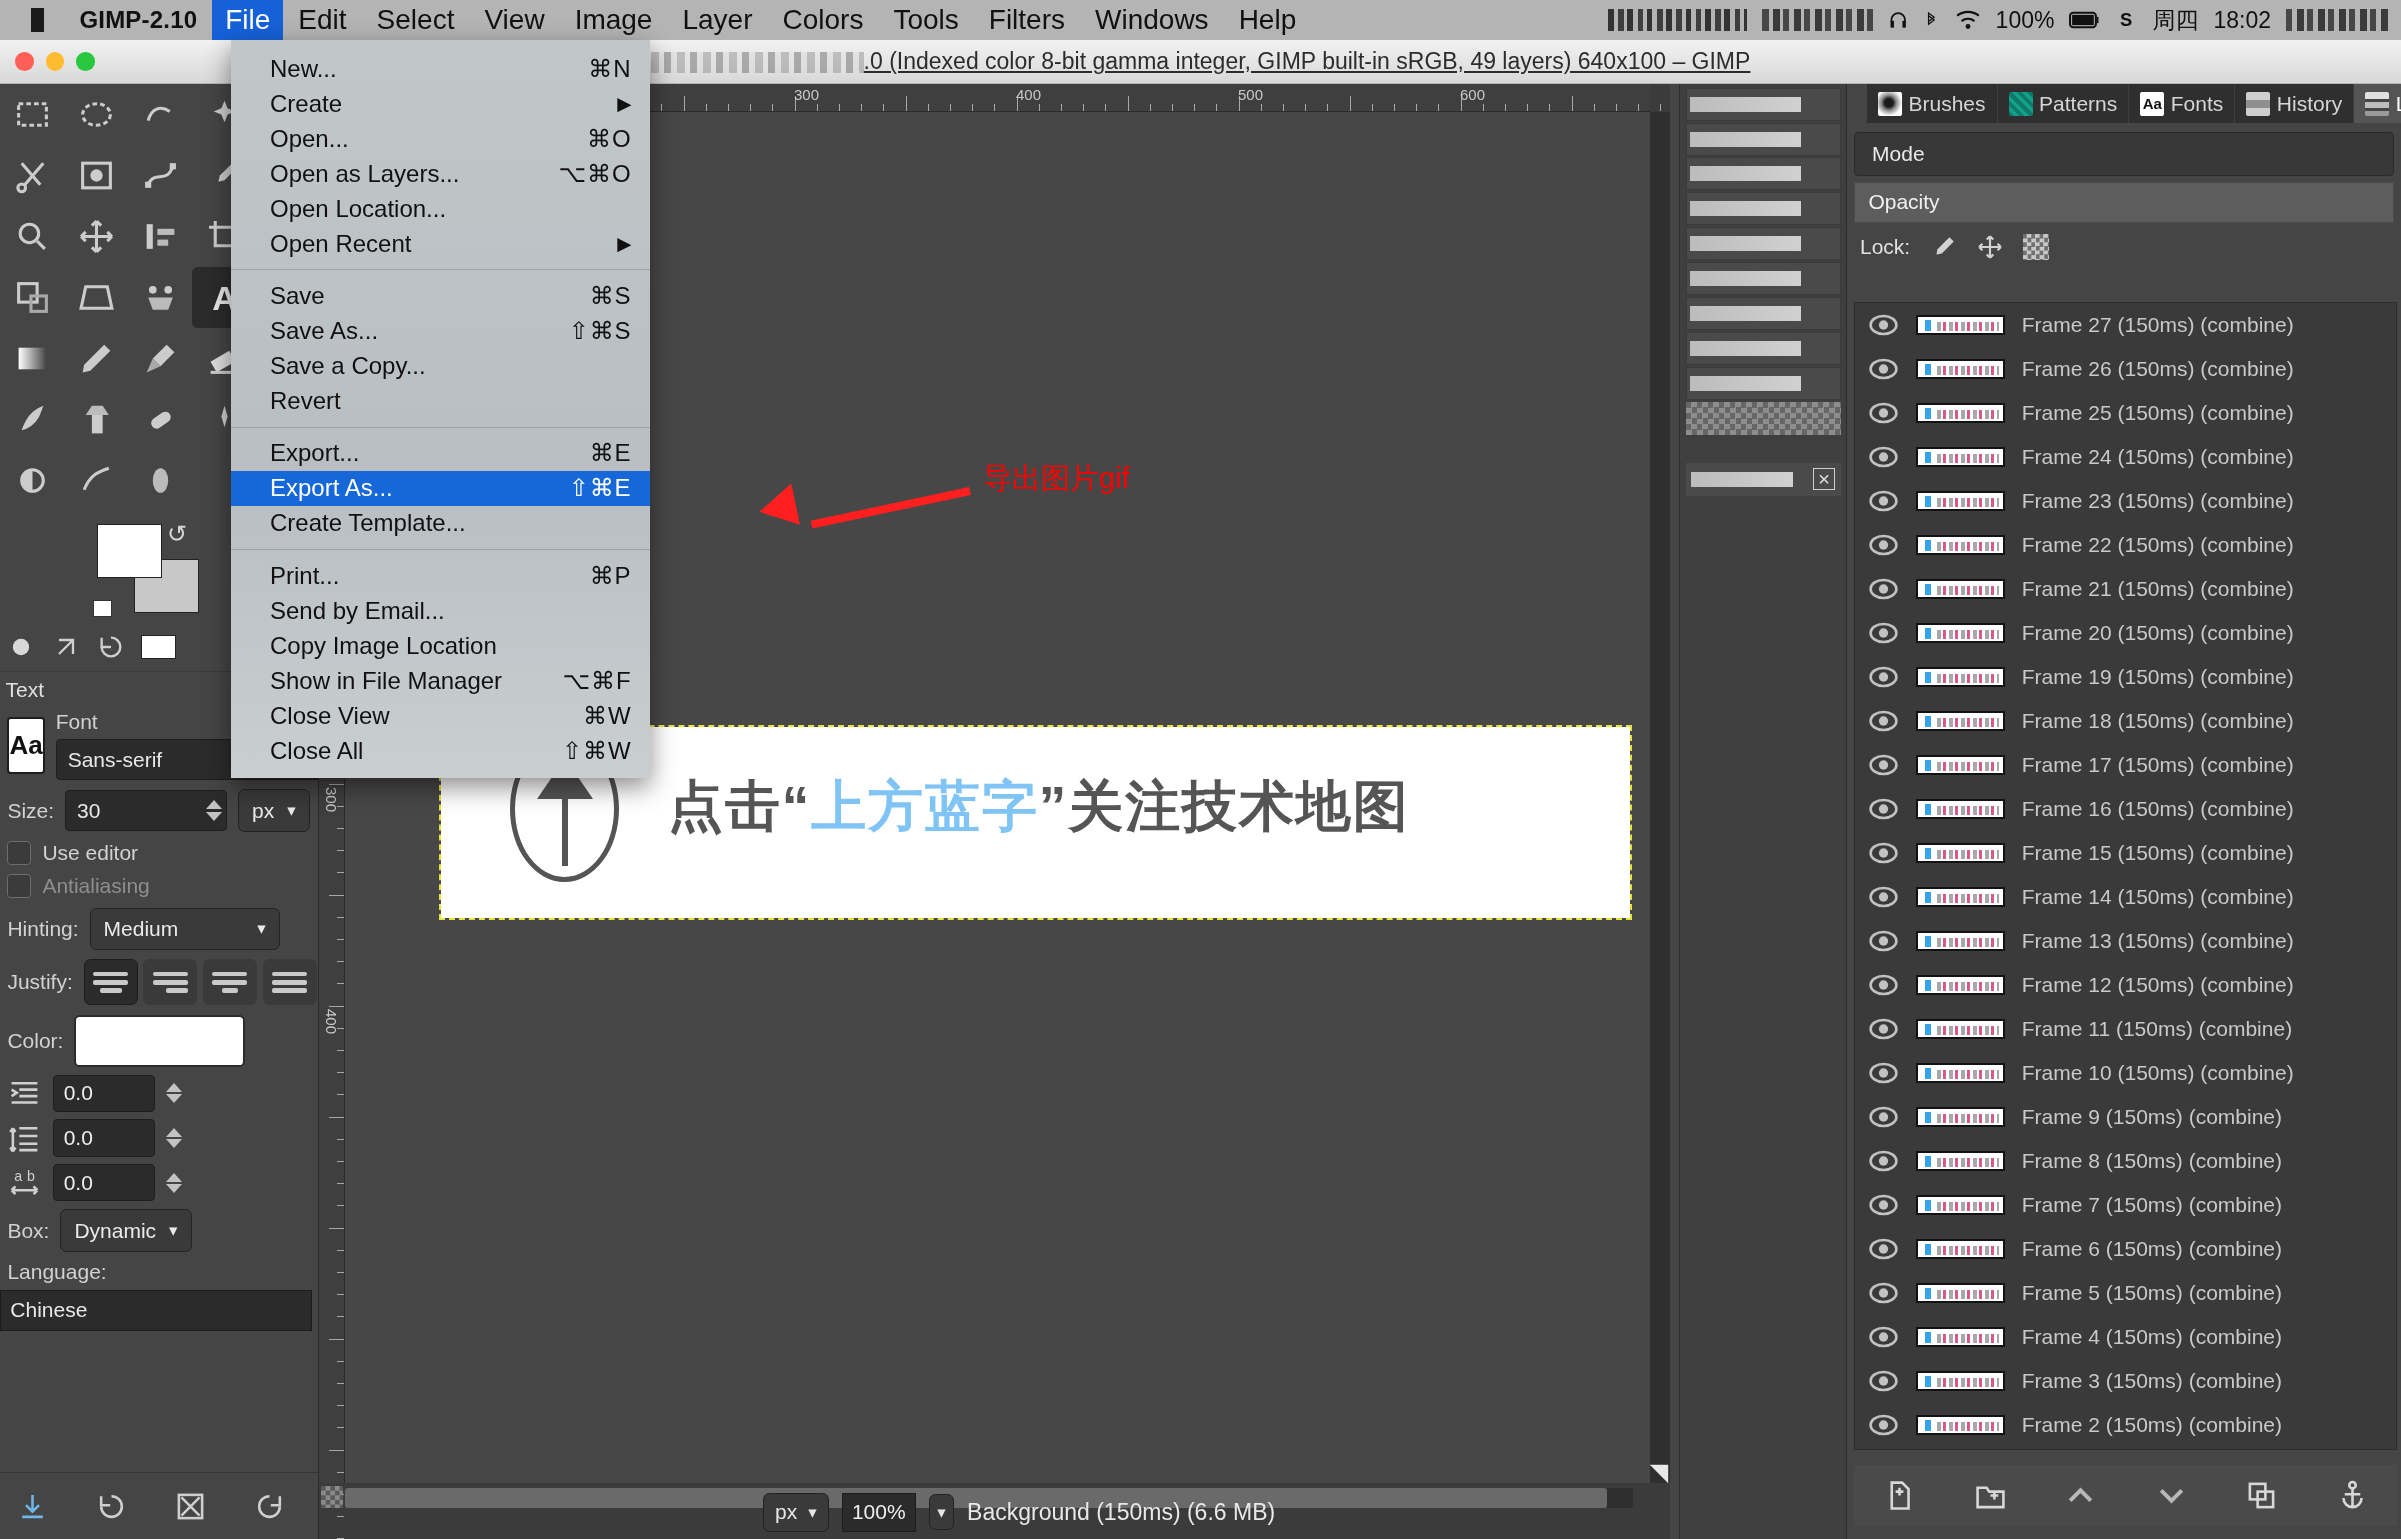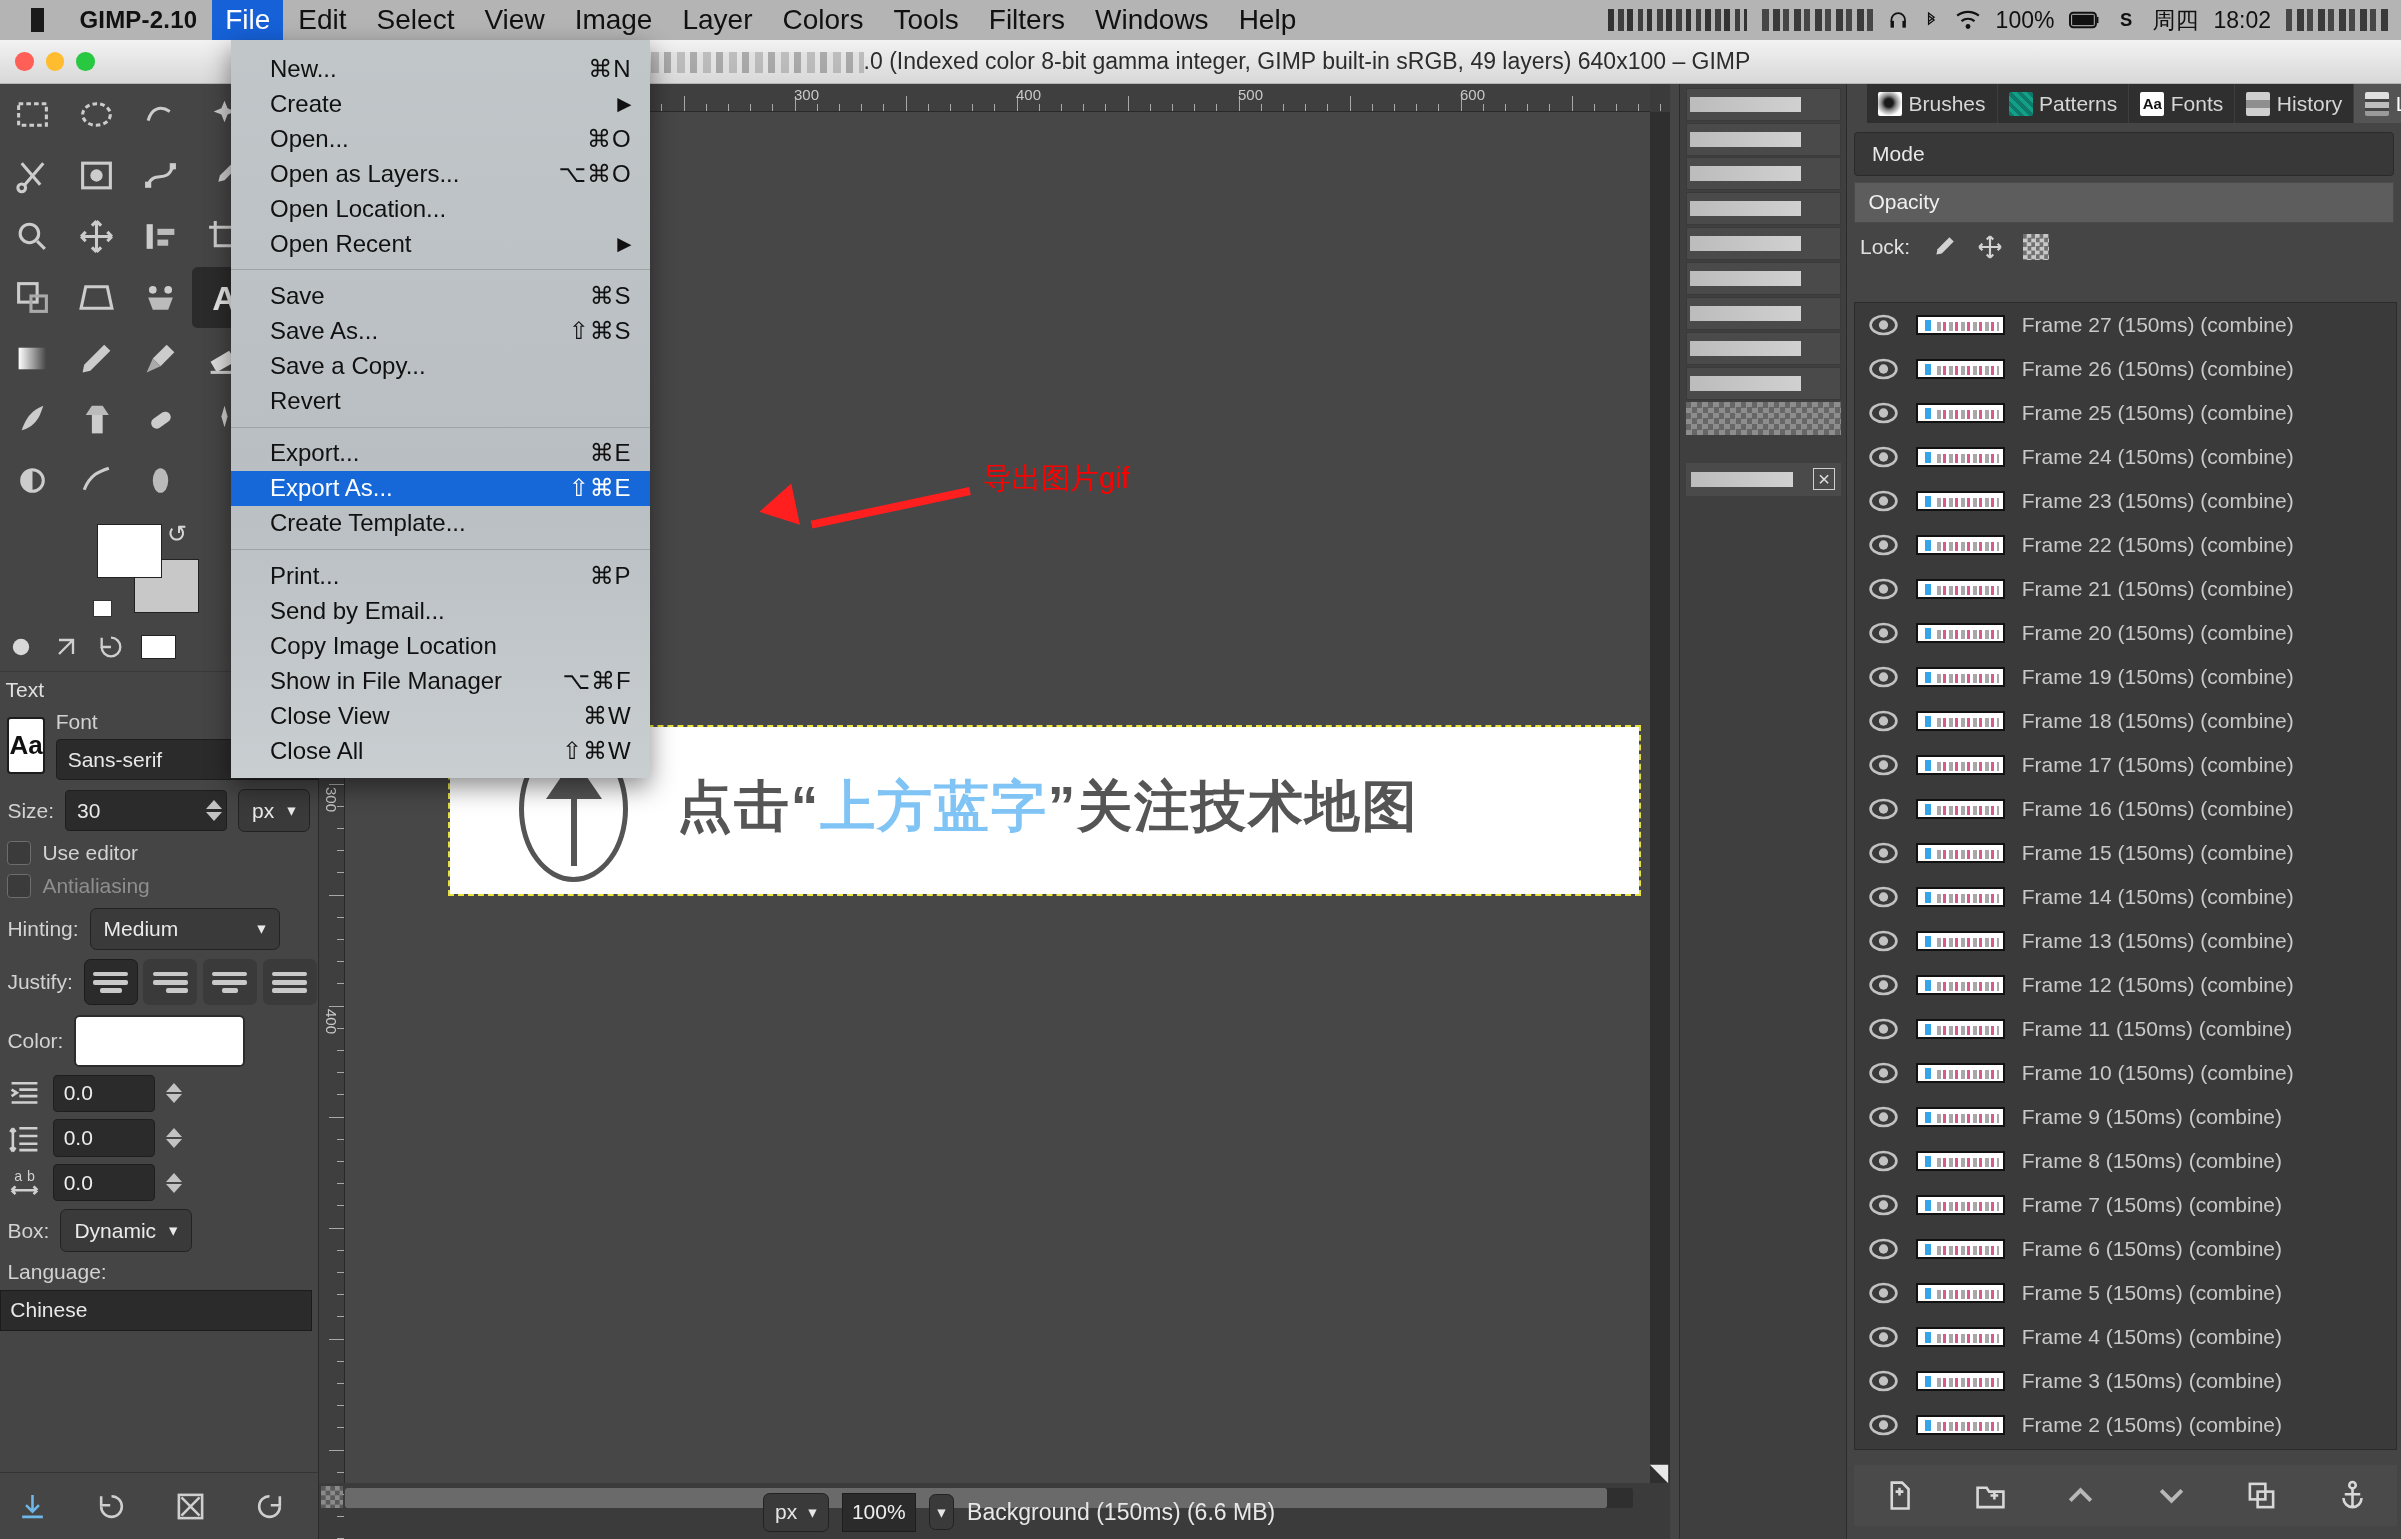--- a/index.html
+++ b/index.html
@@ -40,21 +40,21 @@
     position:absolute; left:0; top:40px; width:2401px; height:44px;
     background:linear-gradient(#f2f2f2,#d8d8d8);
     border-bottom:0.9px solid #b6b6b6;
     display:flex; align-items:center;
   }
   .traffic { display:flex; gap:12px; margin-left:15px; }
   .tl { width:18.5px; height:18.5px; border-radius:50%; }
   .tl.r{background:#ff5f57;} .tl.y{background:#febc2e;} .tl.g{background:#28c840;}
   .title-text {
     position:absolute; left:0; right:0; text-align:center;
-    color:#2c2c2c; font-size:23px; white-space:nowrap;
+    color:#2c2c2c; font-size:23px; white-space:nowrap;text-decoration:underline;
   }
   .title-blur {
     display:inline-block; vertical-align:-3.7px; width:213px; height:20.4px;
     background:repeating-linear-gradient(90deg,#9a9a9a 0 8.3px,#e2e2e2 8.3px 13px,#787878 13px 20.4px,#dcdcdc 20.4px 26px);
     opacity:.55; filter:blur(0.6px);
   }
 
   
   .toolbox {
     position:absolute; left:0; top:84px; width:319px; bottom:0;
@@ -119,21 +119,21 @@
   
   .canvaswrap { position:absolute; left:319px; top:84px; right:731px; bottom:0; background:#3b3b3b; }
   .ruler-h { position:absolute; left:26px; top:0; right:20.4px; height:28px; background:#3f3f3f; border-bottom:0.9px solid #2a2a2a;}
   .ruler-v { position:absolute; left:0; top:28px; width:26px; bottom:56px; background:#3f3f3f; border-right:0.9px solid #2a2a2a;}
   .rtick { position:absolute; bottom:0; width:0.9px; background:#a8a8a8; }
   .rlabel { position:absolute; top:1.9px; font-size:15px; color:#c9c9c9; }
   .rticky { position:absolute; right:0; height:0.9px; background:#a8a8a8;}
   .rlabely { position:absolute; left:3.7px; font-size:15px; color:#c9c9c9; writing-mode:vertical-rl; }
   .canvas-area { position:absolute; left:26px; top:28px; right:20.4px; bottom:56px; background:#474747; overflow:hidden; }
   .imgcanvas {
-    position:absolute; left:105px; top:615px; width:1189px; height:167px;
+    position:absolute; left:96px; top:615px; width:1189px; height:191px;
     background:#fff; outline:2.8px dashed #e8e23a; outline-offset:0;padding-left:19px;
   }
   .arrow-circle { position:absolute; left:69px; top:9.3px; width:109px; height:146px;
                   border:5.6px solid #555; border-radius:50%; }
   .arrow-stem { position:absolute; left:121px; top:37px; width:5.6px; height:102px; background:#555;}
   .arrow-head { position:absolute; left:96px; top:30.5px; width:0;height:0;
                 border-left:28px solid transparent; border-right:28px solid transparent; border-bottom:41px solid #555;}
   .cn-text { position:absolute; left:227px; top:43px; font-size:55px; font-weight:bold; color:#555;
              font-family:"Liberation Sans", sans-serif; letter-spacing:1.9px; white-space:nowrap;}
   .cn-blue { color:#7fc4f5; }

